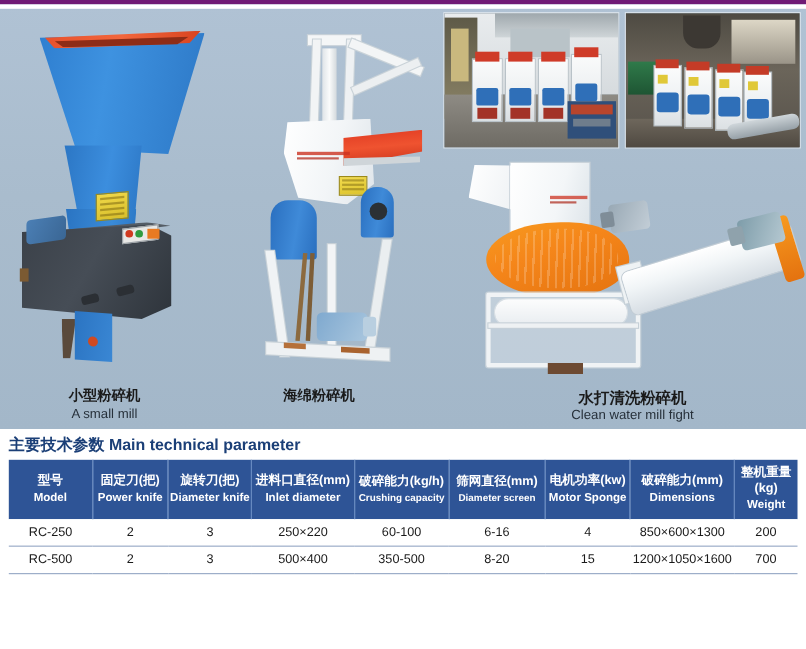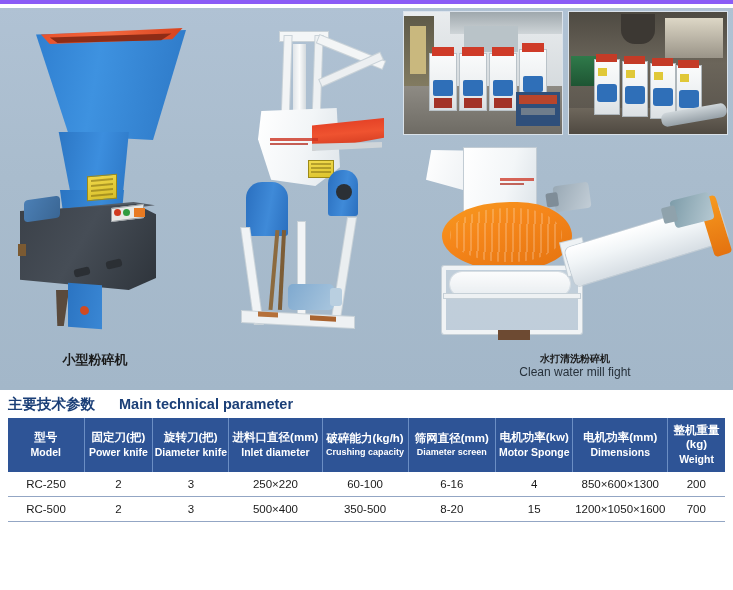--- a/index.html
+++ b/index.html
@@ -3,21 +3,21 @@
 <meta charset="utf-8">
 <title>Crusher Product Specification</title>
 <style>
   * { box-sizing: border-box; margin: 0; padding: 0; }
   html, body {
     width: 733px; height: 590px;
     font-family: "Liberation Sans", "DejaVu Sans", sans-serif;
     background: #ffffff;
     overflow: hidden;
   }
-  #page { position: relative; width: 733px; height: 460px; background: #8b5cf6; }
+  #page { position: relative; width: 733px; height: 460px; background: #701a75; }
 
   
   .showcase {
     position: absolute; left: 0; top: 4px; width: 733px; height: 386px;
     background: linear-gradient(180deg,#b0c2d4 0%, #a9bccd 45%, #a3b7c9 100%);
   }
   .topstrip { position:absolute; left:0; top:0; width:733px; height:4px; background:#ffffff; }
 
   
   .m1 { position: absolute; left: 18px; top: 18px; width: 175px; height: 325px; }
@@ -221,21 +221,21 @@
   .p2-m u { position:absolute; left:3px; top:8px; width:9px;height:8px;background:#e0c838;display:block; }
   .p2-floor { position:absolute; left:0; top:96px; width:158px; height:26px; background:linear-gradient(180deg,#6e675c,#4f4941); }
   .p2-pipe { position:absolute; left:92px; top:96px; width:66px; height:14px; background:linear-gradient(180deg,#cfd6da,#96a0a7); transform:rotate(-10deg); border-radius:6px; }
 
   
   .spec { position:absolute; left:0; top:390px; width:733px; height:200px; background:#ffffff; }
   .spec-title {
     position:absolute; left:8px; top:5px;
     font-size:14.5px; font-weight:bold; color:#1b3f77; white-space:nowrap;
   }
-  .spec-title .en { margin-left:24px; }
+  .spec-title .en { margin-left:4px; }
 
   table.spec-table {
     position:absolute; left:8px; top:28px; width:717px;
     border-collapse: collapse; table-layout: fixed;
   }
   table.spec-table thead th {
     background:#2e5496; color:#ffffff; font-weight:bold;
     padding:5px 1px 6px; line-height:1.25; text-align:center;
     border-right:1px solid #6b8ec4; vertical-align:middle;
   }
@@ -402,27 +402,29 @@
       <div class="p2-m ph" style="left:108px;top:54px;height:46px">
           <i></i>
           <b></b>
           <u></u>
         </div>
       <div class="p2-pipe ph"></div>
     </div>
 
     <div style="position:absolute;left:15px;top:348px;width:160px;text-align:center;">
       <div style="font-size:13px;font-weight:bold;color:#1a1a1a;line-height:1.3;">小型粉碎机</div>
+      <div style="font-size:12px;color:#26303a;line-height:1.3;">A small mill</div>
     </div>
 
     <div style="position:absolute;left:210px;top:348px;width:160px;text-align:center;">
+      <div style="font-size:13px;font-weight:bold;color:#1a1a1a;line-height:1.3;">海绵粉碎机</div>
     </div>
 
     <div style="position:absolute;left:480px;top:348px;width:190px;text-align:center;">
-      <div style="font-size:10px;font-weight:bold;color:#1a1a1a;line-height:1.3;">水打清洗粉碎机</div>
+      <div style="font-size:14px;font-weight:bold;color:#1a1a1a;line-height:1.3;">水打清洗粉碎机</div>
       <div style="font-size:12px;color:#26303a;line-height:1.3;">Clean water mill fight</div>
     </div>
   </div>
 
   <div class="spec">
     <div class="spec-title">
       <span>主要技术参数</span><span class="en">Main technical parameter</span>
     </div>
 
     <table class="spec-table">
@@ -461,21 +463,21 @@
           </th>
           <th>
             <span class="th-cn">筛网直径(mm)</span>
             <span class="th-en sm">Diameter screen</span>
           </th>
           <th>
             <span class="th-cn">电机功率(kw)</span>
             <span class="th-en">Motor Sponge</span>
           </th>
           <th>
-            <span class="th-cn">电机功率(mm)</span>
+            <span class="th-cn">破碎能力(mm)</span>
             <span class="th-en">Dimensions</span>
           </th>
           <th>
             <span class="th-cn">整机重量(kg)</span>
             <span class="th-en">Weight</span>
           </th>
         </tr>
       </thead>
       <tbody>
           <tr>

